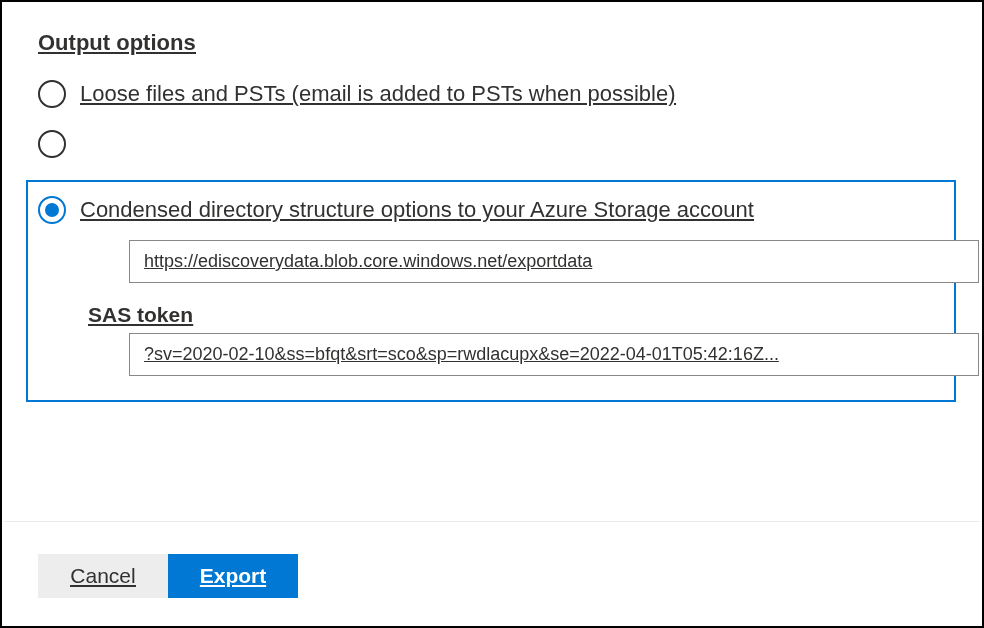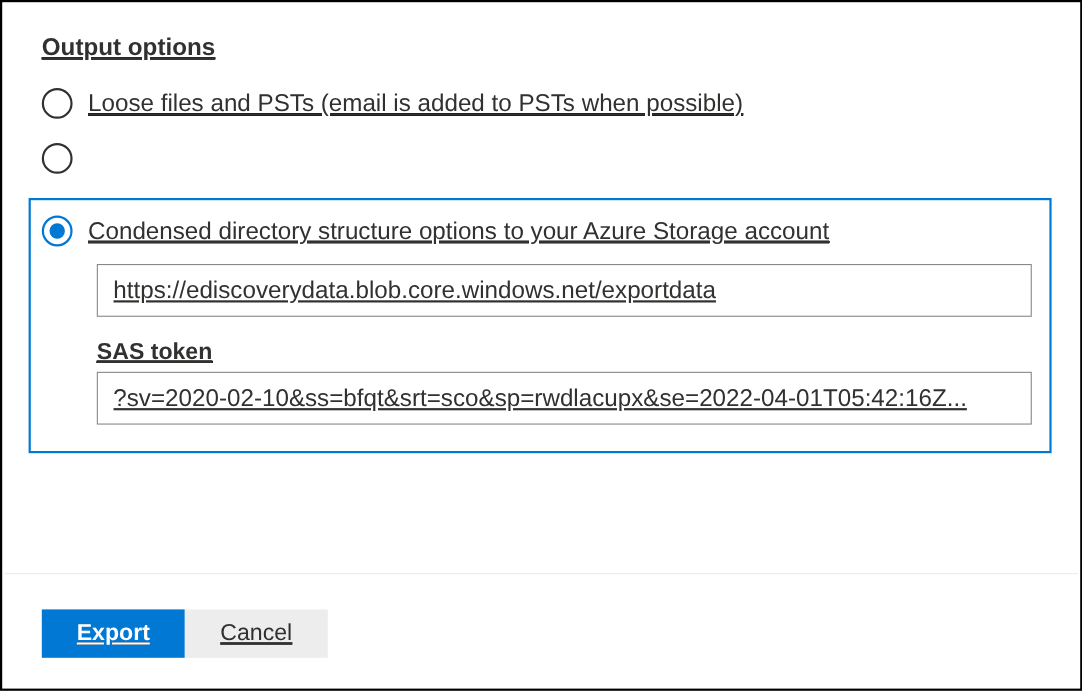--- a/index.html
+++ b/index.html
@@ -72,29 +72,30 @@
     }
     .field-label {
       font-size: 21px;
       font-weight: 600;
       color: #323130;
       margin-bottom: 6px;
       display: block;
     }
     .field-input {
       width: 100%;
-      font-size: 22px;
+      font-size: 18px;
       font-family: inherit;
       padding: 10px 14px;
       border: 1px solid #8a8886;
       color: #323130;
       outline: none;
       white-space: nowrap;
       overflow: hidden;
       text-overflow: ellipsis;
+      margin-left: 41px;
     }
     .field-group + .field-group {
       margin-top: 20px;
     }
     .footer-divider {
       position: absolute;
       left: 2px;
       right: 2px;
       bottom: 104px;
       height: 1px;
@@ -154,15 +155,15 @@
     <div class="field-group">
       <label class="field-label">SAS token</label>
       <input type="text" class="field-input" value="?sv=2020-02-10&amp;ss=bfqt&amp;srt=sco&amp;sp=rwdlacupx&amp;se=2022-04-01T05:42:16Z..." style="">
     </div>
   </div>
 </div>
 
 <div class="footer-divider"></div>
 
 <div class="footer">
+  <button class="btn btn-secondary">Cancel</button>
   <button class="btn btn-primary">Export</button>
-  <button class="btn btn-secondary">Cancel</button>
 </div>
 
 </body></html>

